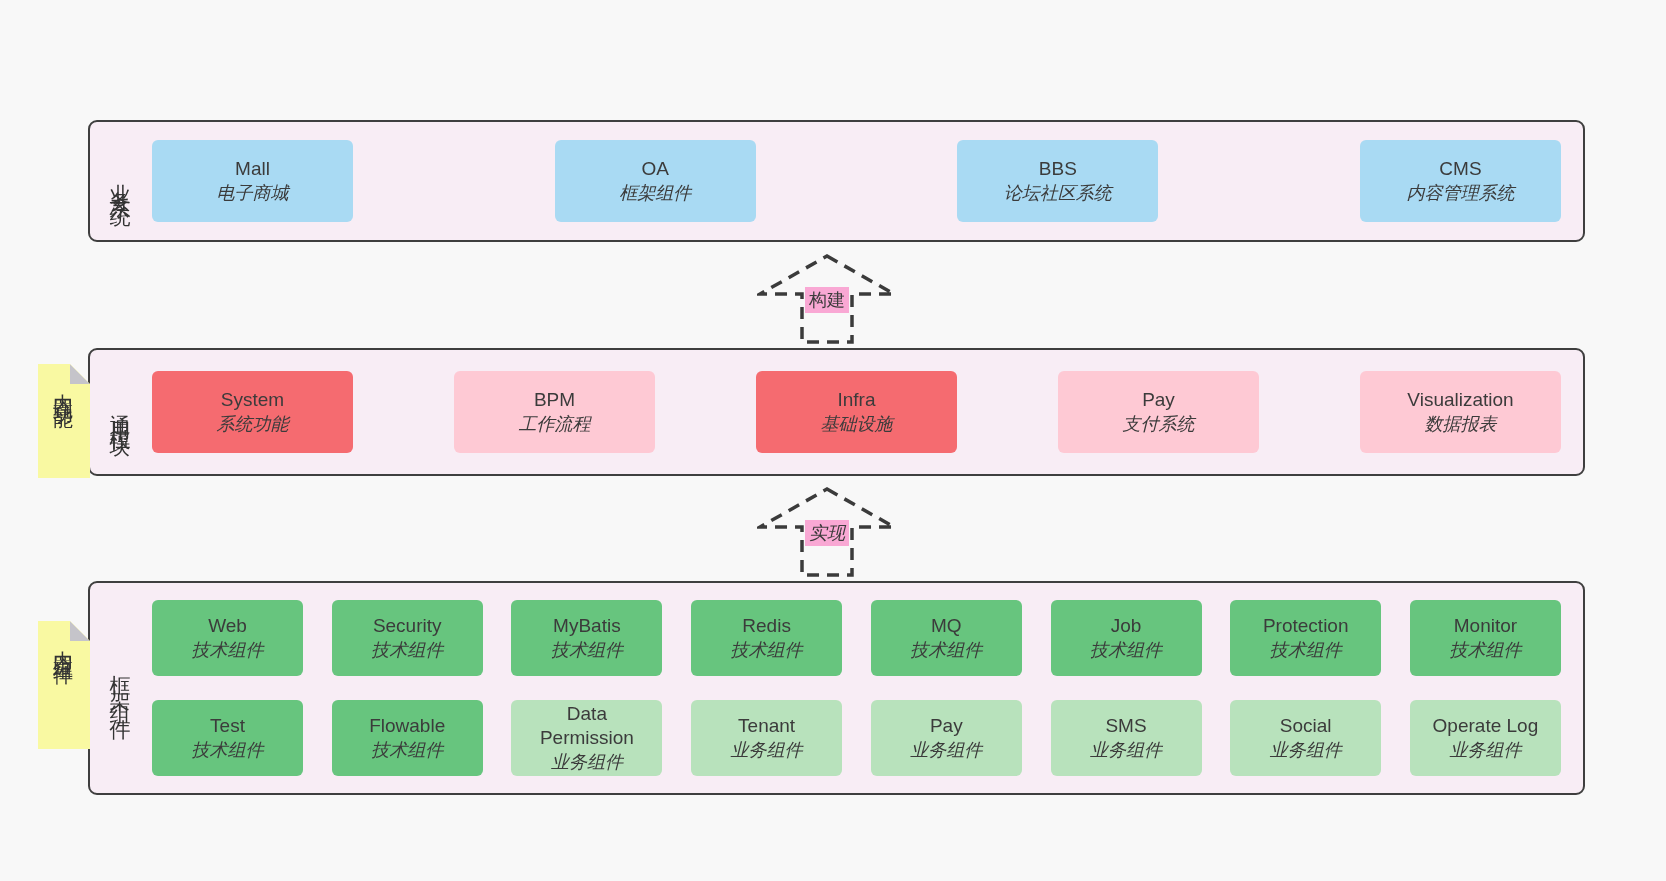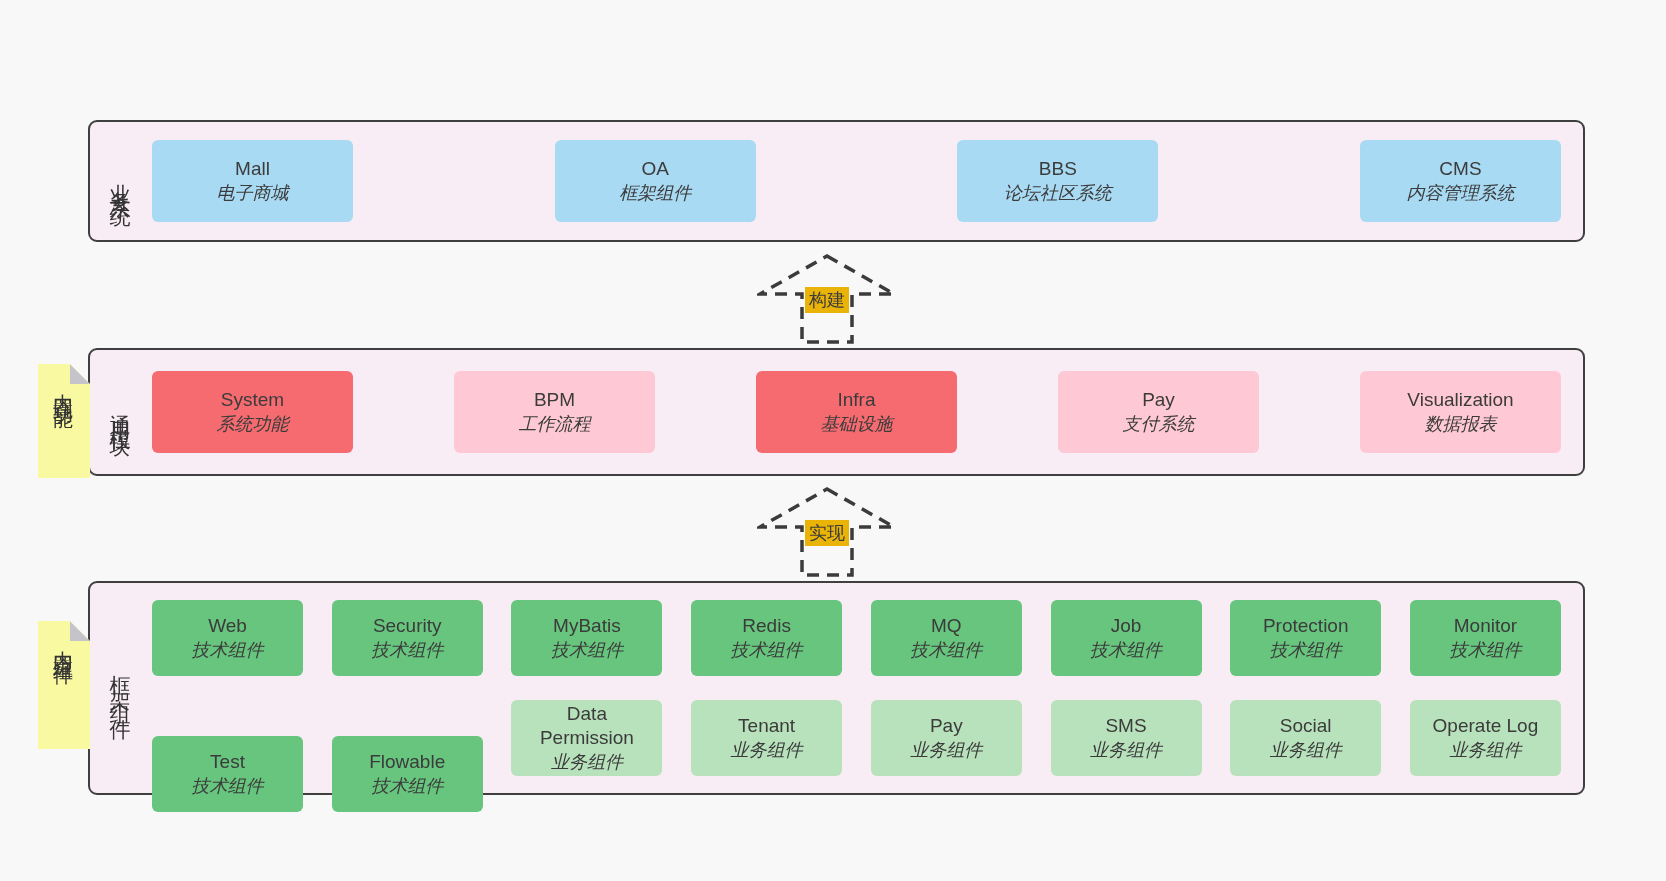--- a/index.html
+++ b/index.html
@@ -37,46 +37,46 @@
     text-align:center; line-height:1.3; padding:4px 6px;
   }
   #panel-0 .box, #panel-1 .box { width:201px; height:82px; }
   #panel-2 .box { width:151px; height:76px; }
   .box-en { font-size:19px; }
   .box-zh { font-size:18px;font-style:italic; }
 
   .blue        { background:#a9daf3; }
   .red         { background:#f56b70; }
   .pink        { background:#fec9d4; }
-  .green       { background:#67c57e;margin-top:36px; }
+  .green       { background:#67c57e; }
   .light_green { background:#b8e2bc; }
 
   .sticky {
     position:absolute; left:-52px; width:52px; background:#f9f9a2;
     clip-path:polygon(0 0, calc(100% - 20px) 0, 100% 20px, 100% 100%, 0 100%);
   }
   #panel-1 .sticky { top:14px; height:114px; }
   #panel-2 .sticky { top:38px; height:128px; }
   .fold {
     position:absolute; top:0; right:0; width:20px; height:20px;
     background:#c5c4ca; clip-path:polygon(0 0, 100% 100%, 0 100%);
   }
   .sticky-text {
     position:absolute; left:50%; top:14px; transform:translateX(-50%);
     writing-mode:vertical-rl; text-orientation:upright;
     font-size:20px; letter-spacing:5px; color:#333; white-space:nowrap;
   }
 
   .arrow { position:absolute; left:757px; width:140px; height:92px; }
   #arrow-0 { top:253px; }
-  #arrow-1 { top:486px; }
+  #arrow-1 { top:486px;font-style:italic; }
   .arrow svg { display:block; }
   .arrow-label {
     position:absolute; top:34px; left:50%; transform:translateX(-50%);
-    background:#eab308; padding:1px 4px; font-size:18px; color:#3b3b3b;
+    background:#f9a8d4; padding:1px 4px; font-size:18px; color:#3b3b3b;
     white-space:nowrap;
   }
 </style>
 </head>
 <body>
 
 <div class="canvas">
 
   <section class="panel" id="panel-0">
     <div class="side-label">业务系统</div>

